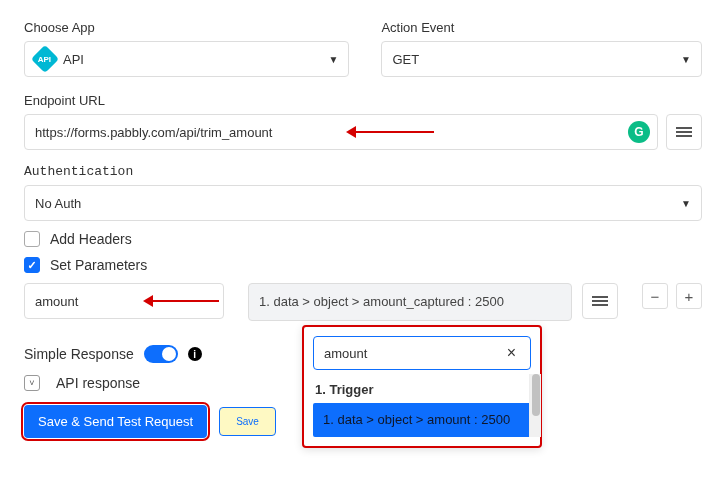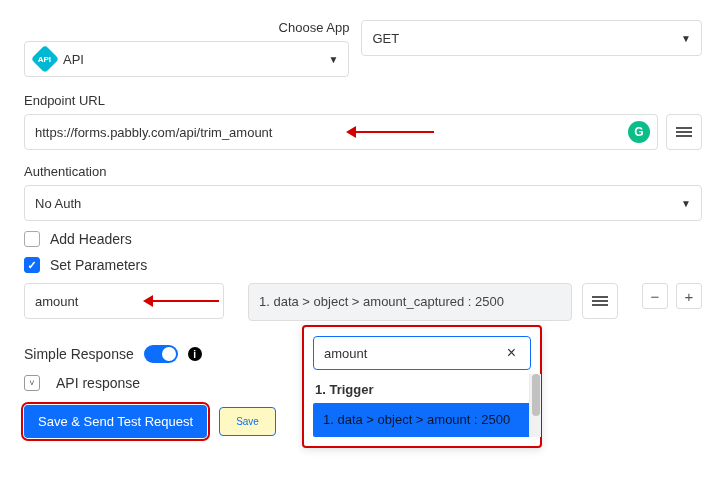--- a/index.html
+++ b/index.html
@@ -4,21 +4,21 @@
 <style>
   * { box-sizing: border-box; margin: 0; padding: 0; }
   body {
     font-family: -apple-system, BlinkMacSystemFont, "Segoe UI", Arial, sans-serif;
     font-size: 13px;
     color: #333;
     background: #fff;
     padding: 20px 24px;
     width: 726px;
   }
-  .row { display:flex; gap:12px; margin-bottom:16px;text-align:right; }
+  .row { display:flex; gap:32px; margin-bottom:16px; }
   .col-left { flex: 0 0 48%; }
   .col-right { flex: 1; }
   .label { font-size: 13px; color: #333; margin-bottom: 6px; display:block; }
   .select, .text-input, .input-box, .param-key, .mapped-value, .search-input {
     width: 100%;
     border: 1px solid #ddd;
     border-radius: 4px;
     height: 36px;
     background: #fff;
     display:flex;
@@ -55,21 +55,21 @@
     width:80px; height:2px; background:#d40000;
     pointer-events:none;
   }
   .arrow-red::before{
     content:""; position:absolute; left:-8px; top:-5px;
     border-top:6px solid transparent; border-bottom:6px solid transparent;
     border-right:10px solid #d40000;
   }
   .arrow1 { right: 224px; }
   .arrow2 { right: 4px; width:68px; }
-  .section-gap { margin-top: 12px; margin-bottom:6px;}
+  .section-gap { margin-top: 12px; margin-bottom:6px;font-family:Liberation Mono, monospace;}
   .check-row { display:flex; align-items:center; gap:10px; margin: 10px 0; font-size:14px; }
   .checkbox {
     width:16px; height:16px; border:1px solid #aaa; border-radius:3px; background:#fff;
     display:inline-flex; align-items:center; justify-content:center; cursor:pointer;
   }
   .checkbox.checked { background:#0d6efd; border-color:#0d6efd; color:#fff; }
   .checkbox.checked::after { content:"✓"; font-size:11px; font-weight:bold; }
   .params-row { display:flex; gap:24px; align-items:flex-start; margin-top:8px; }
   .param-key { width: 200px; position:relative; }
   .mapped-col { flex:1; display:flex; gap:10px; align-items:flex-start; }
@@ -142,20 +142,21 @@
       <span style="display:flex;align-items:center;">
         <span class="api-badge">
             <span>API</span>
           </span>
         <span>API</span>
       </span>
       <span class="chev">▼</span>
     </div>
   </div>
   <div class="col-right">
+    <span class="label">Action Event</span>
     <div class="select">
       <span>GET</span>
       <span class="chev">▼</span>
     </div>
   </div>
 </div>
 
 <span class="label">Endpoint URL</span>
 <div class="endpoint-row">
   <div class="endpoint-input">

